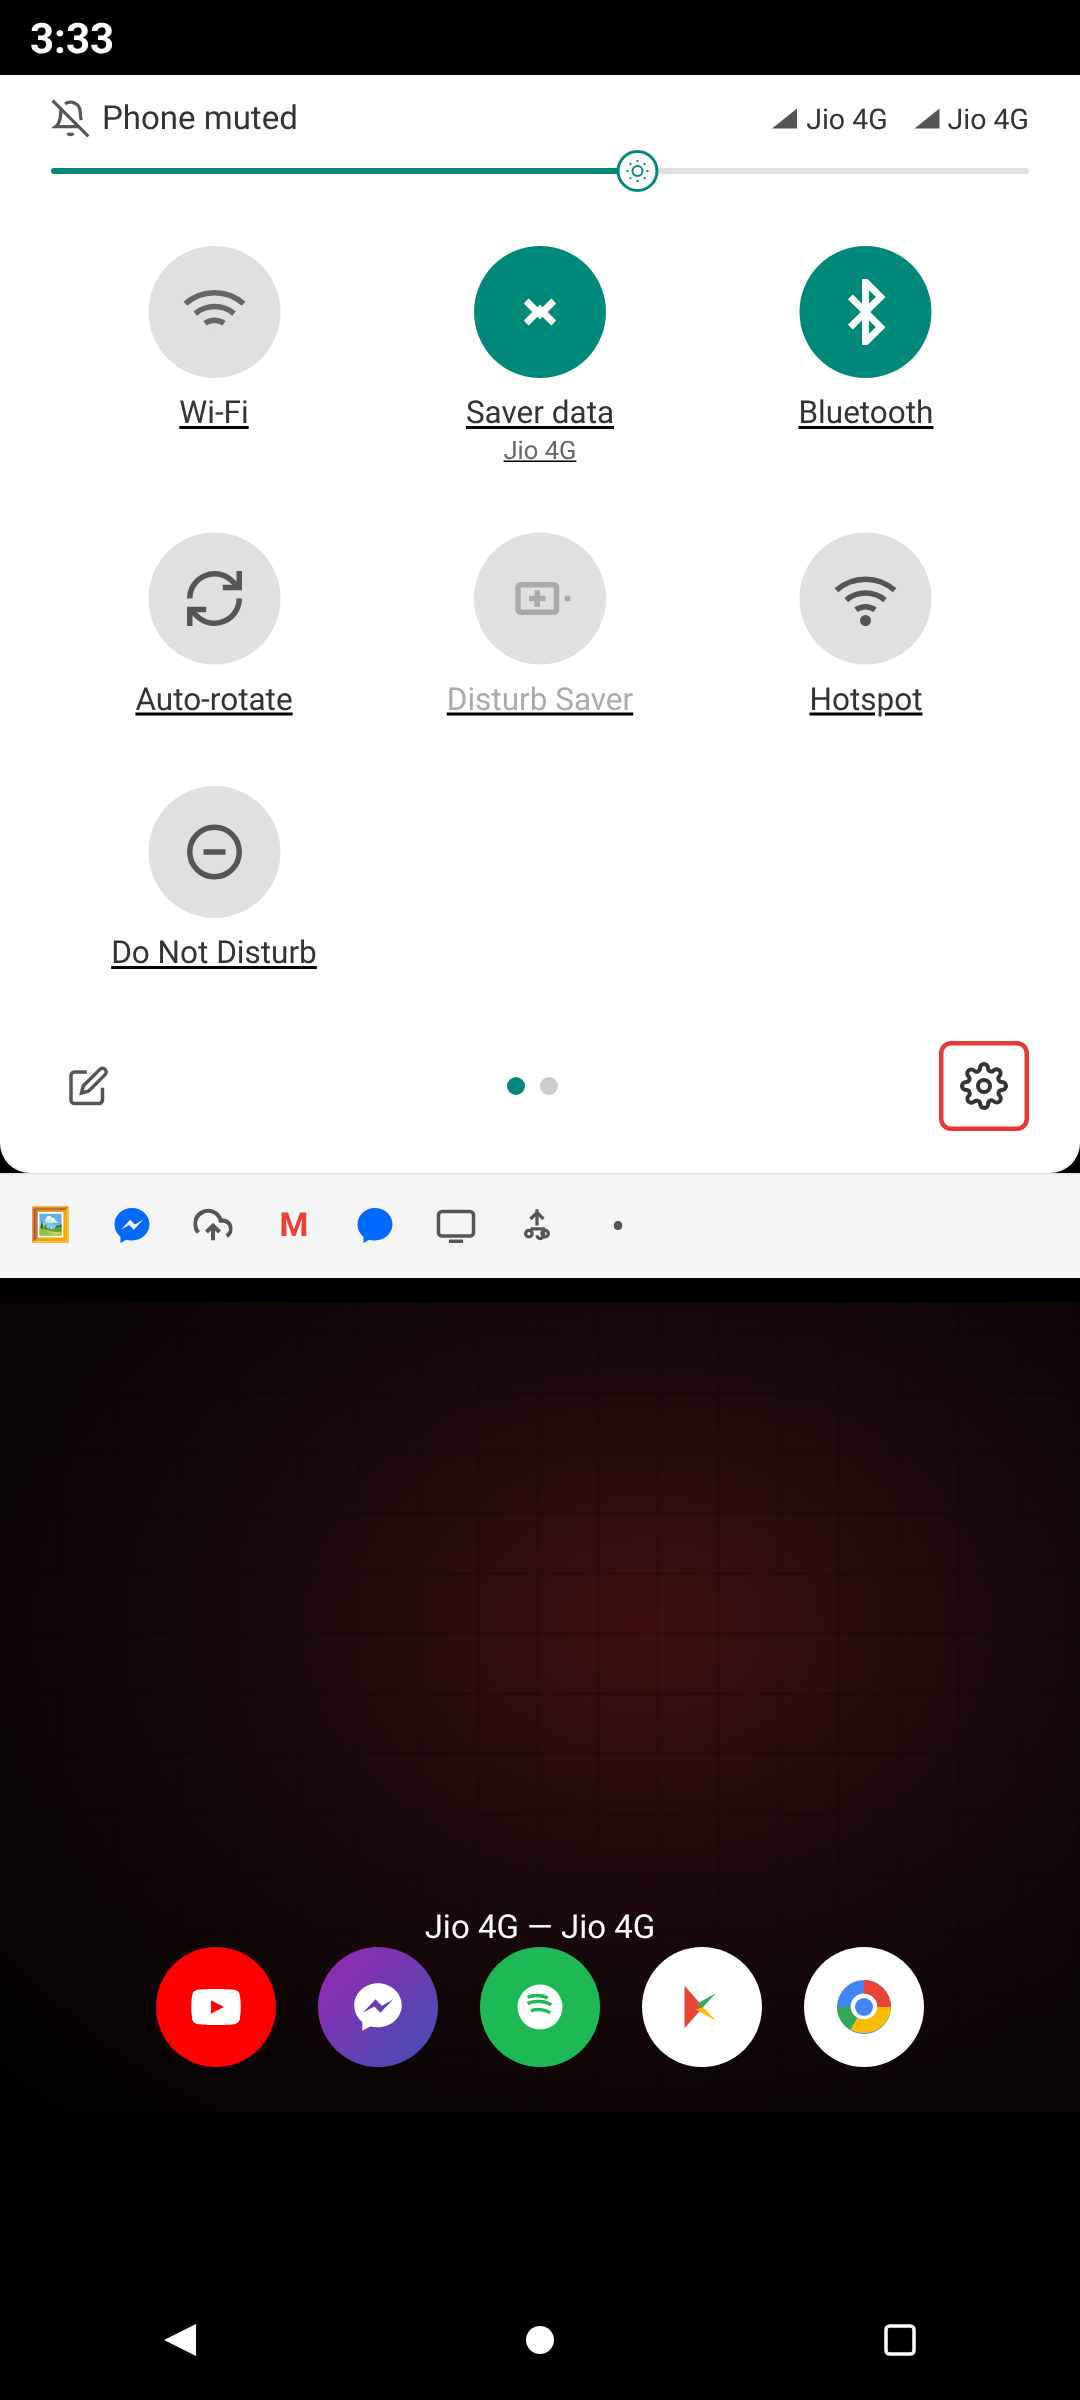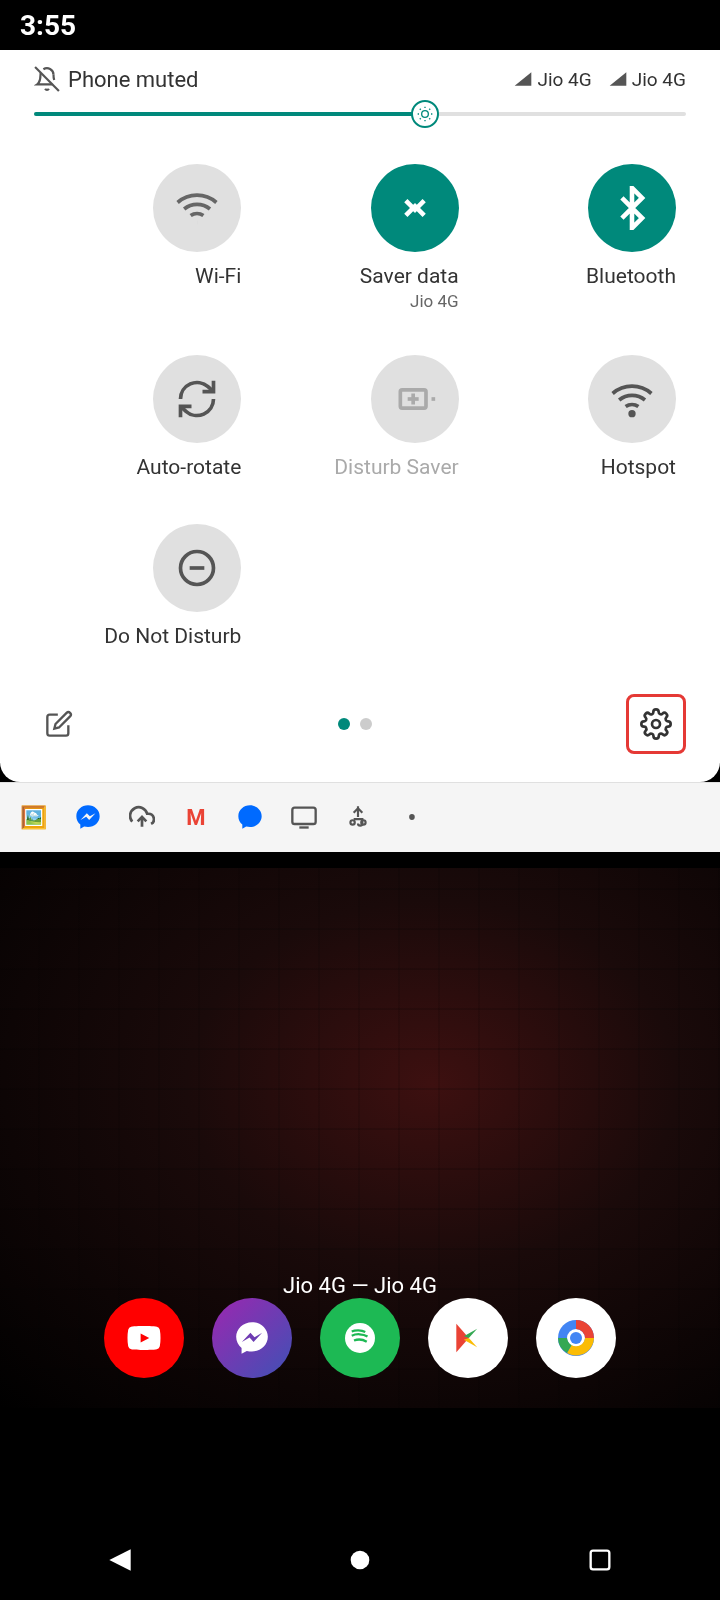--- a/index.html
+++ b/index.html
@@ -108,23 +108,24 @@
     
     .tiles-grid {
       display: grid;
       grid-template-columns: repeat(3, 1fr);
       gap: 0;
       margin-bottom: 10px;
     }
     .tile {
       display: flex;
       flex-direction: column;
-      align-items: flex-end;
+      align-items: center;
       padding: 20px 10px 24px;
       cursor: pointer;
+      text-decoration: underline;
     }
     .tile-icon-circle {
       width: 88px;
       height: 88px;
       border-radius: 50%;
       display: flex;
       align-items: center;
       justify-content: center;
       margin-bottom: 12px;
     }
@@ -284,21 +285,21 @@
       cursor: pointer;
     }
 
     
     svg { display: block; }
   </style>
 </head>
 <body>
 
 <div class="status-bar">
-  <span class="status-time">3:55</span>
+  <span class="status-time">3:33</span>
 </div>
 
 <div class="quick-settings">
 
   <div class="qs-header">
     <div class="qs-phone-muted">
 
       <svg width="26" height="26" viewBox="0 0 24 24" fill="none" stroke="#555" stroke-width="2">
         <path d="M13.73 21a2 2 0 0 1-3.46 0"></path>
         <path d="M18.63 13A17.89 17.89 0 0 1 18 8"></path>

